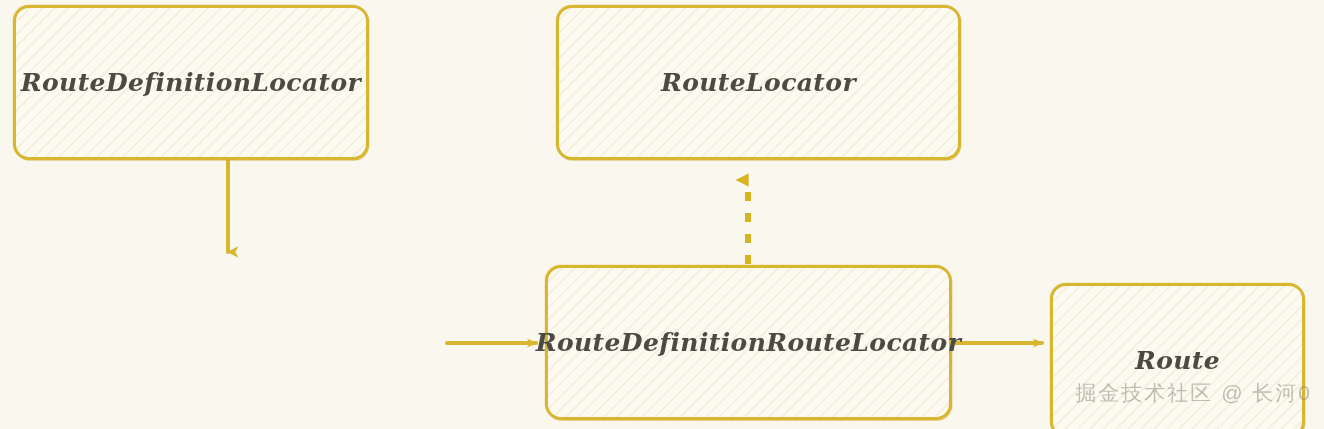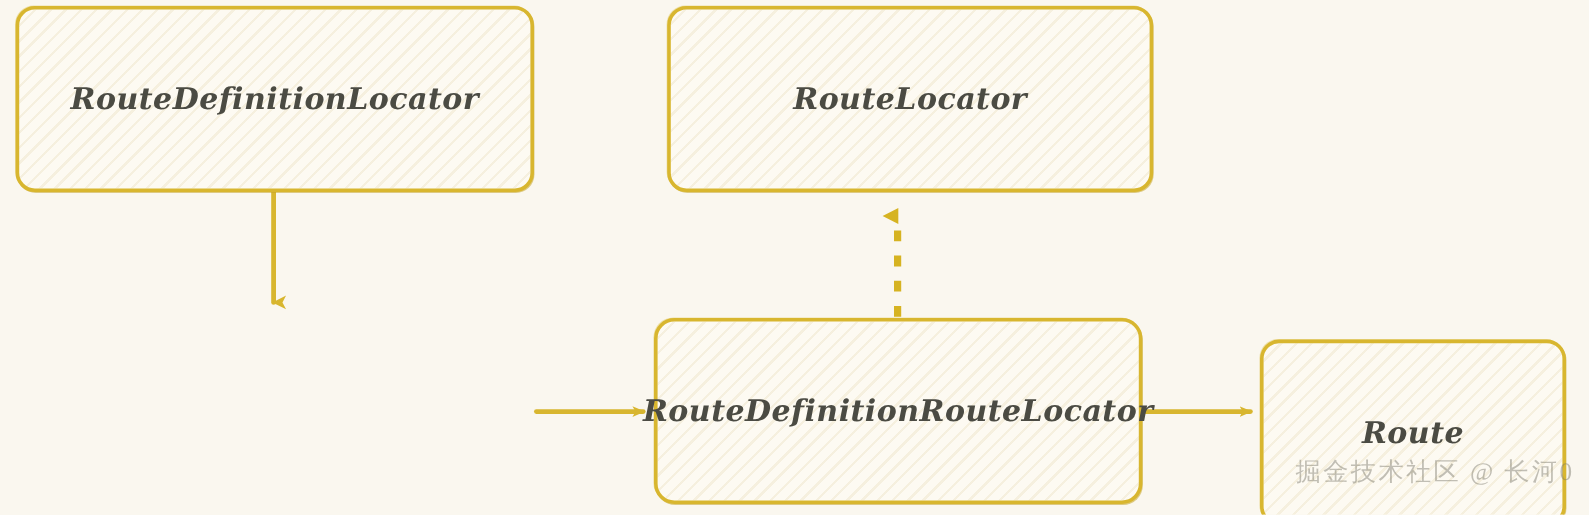--- a/index.html
+++ b/index.html
@@ -54,21 +54,21 @@
     left: 0;
     top: 0;
     width: 1324px;
     height: 429px;
     pointer-events: none;
   }
   .watermark {
     position: absolute;
     right: 12px;
     bottom: 22px;
-    font-family: Liberation Serif, serif;
+    font-family: Liberation Sans, sans-serif;
     font-size: 21px;
     color: rgba(120, 118, 104, 0.45);
     letter-spacing: 2px;
     white-space: nowrap;
     user-select: none;
     margin-top: 27px;
   }
 </style>
 </head>
 <body>
@@ -98,30 +98,30 @@
 
     <g>
       <path d="M954,343 L1042,343" stroke="#d8b62f" stroke-width="4" fill="none" stroke-linecap="round" marker-end="url(#arrowOpen)"></path>
     </g>
 
     <g>
       <path d="M748,264 L748,180" stroke="#d6b321" stroke-width="6" fill="none" stroke-linecap="butt" stroke-dasharray="9 12" marker-end="url(#arrowTriangle)"></path>
     </g>
   </svg>
 
-  <div class="node" style="left:13px; top:5px; width:432px; height:155px;">
+  <div class="node" style="left:13px; top:5px; width:356px; height:155px;">
     <span class="node-label">RouteDefinitionLocator</span>
   </div>
 
   <div class="node" style="left:556px; top:5px; width:405px; height:155px;">
     <span class="node-label">RouteLocator</span>
   </div>
 
 
-  <div class="node" style="left:545px; top:265px; width:407px; height:155px;border-radius:17px;">
+  <div class="node" style="left:545px; top:265px; width:407px; height:155px;">
     <span class="node-label">RouteDefinitionRouteLocator</span>
   </div>
 
   <div class="node small" style="left:1050px; top:265px; width:255px; height:155px;margin-top:18px;">
     <span class="node-label">Route</span>
   </div>
 
   <div class="watermark">掘金技术社区 @ 长河0</div>
 
 </div>

